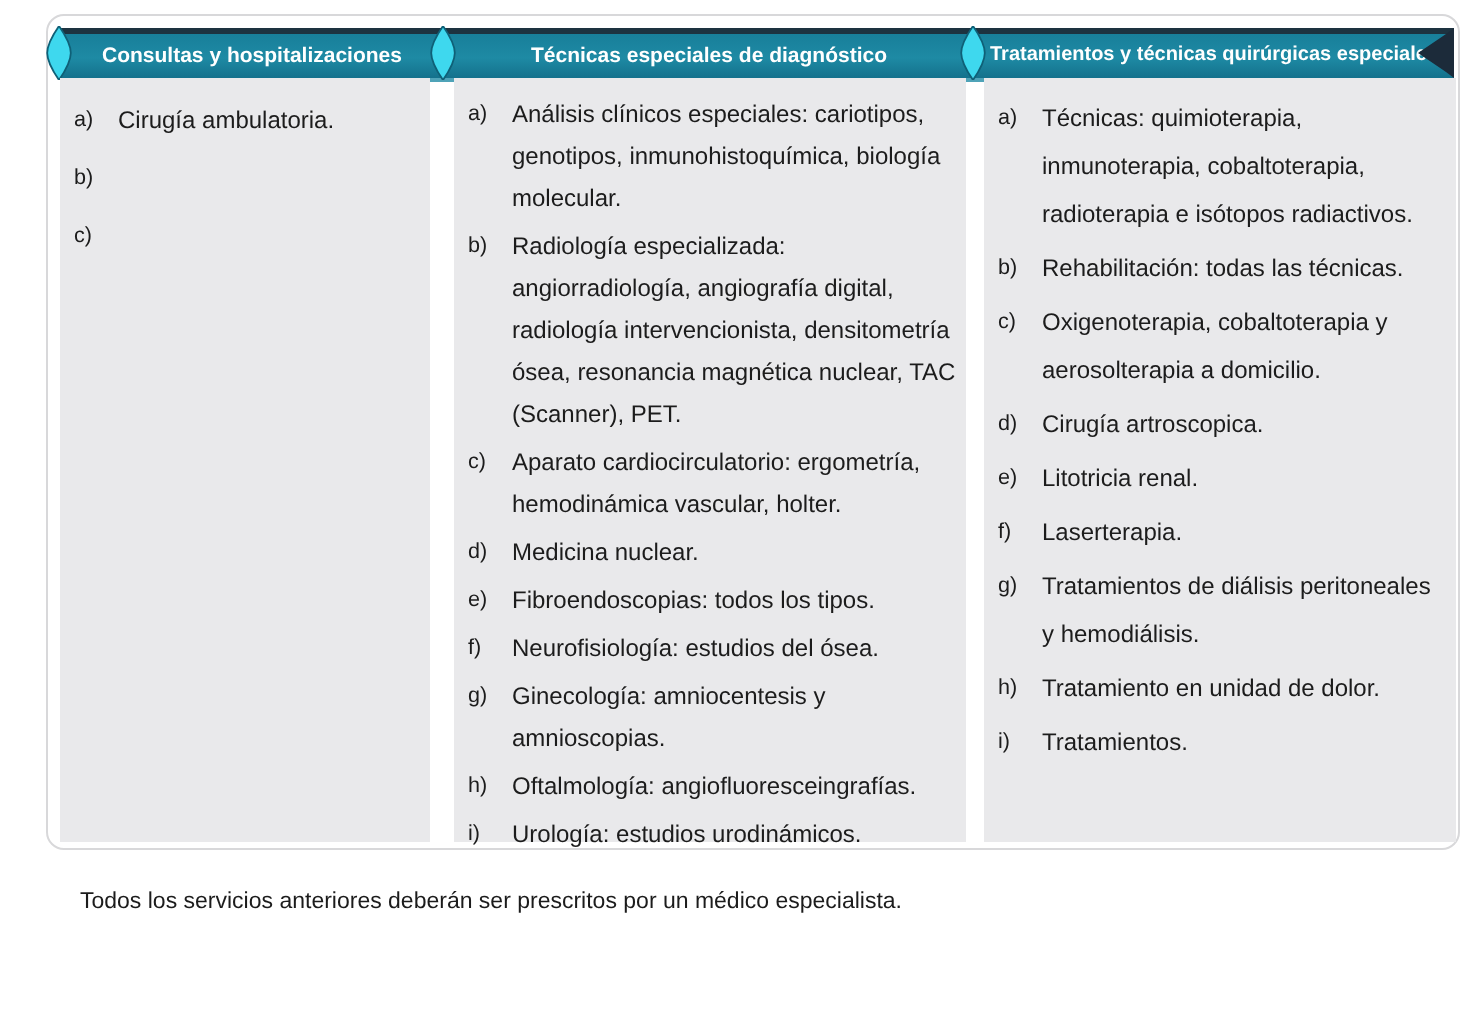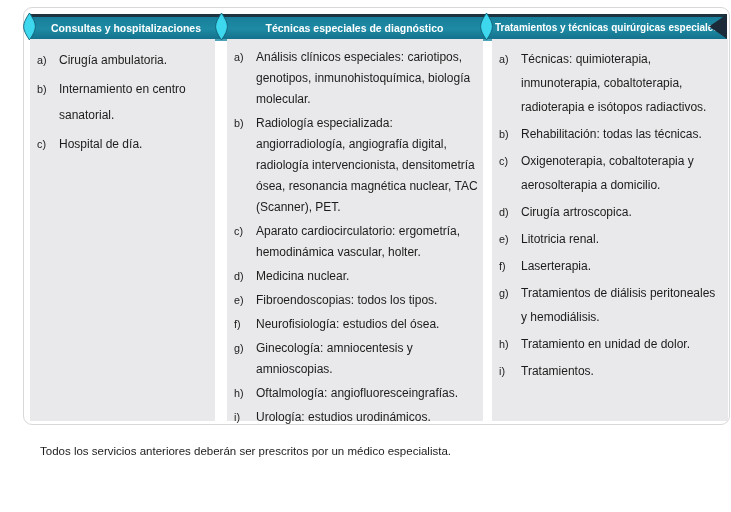--- a/index.html
+++ b/index.html
@@ -85,25 +85,23 @@
     </span>
   </div>
 
   <div class="col-body colA">
       <div class="item">
         <span class="letter">a)</span>
         <span class="text">Cirugía ambulatoria.</span>
       </div>
       <div class="item">
         <span class="letter">b)</span>
-        <span class="text">Internamiento en centro sanatorial.</span>
       </div>
       <div class="item">
         <span class="letter">c)</span>
-        <span class="text">Hospital de día.</span>
       </div>
     </div>
   <div class="col-body colB">
       <div class="item">
         <span class="letter">a)</span>
         <span class="text">Análisis clínicos especiales: cariotipos, genotipos, inmunohistoquímica, biología molecular.</span>
       </div>
       <div class="item">
         <span class="letter">b)</span>
         <span class="text">Radiología especializada: angiorradiología, angiografía digital, radiología intervencionista, densitometría ósea, resonancia magnética nuclear, TAC (Scanner), PET.</span>

